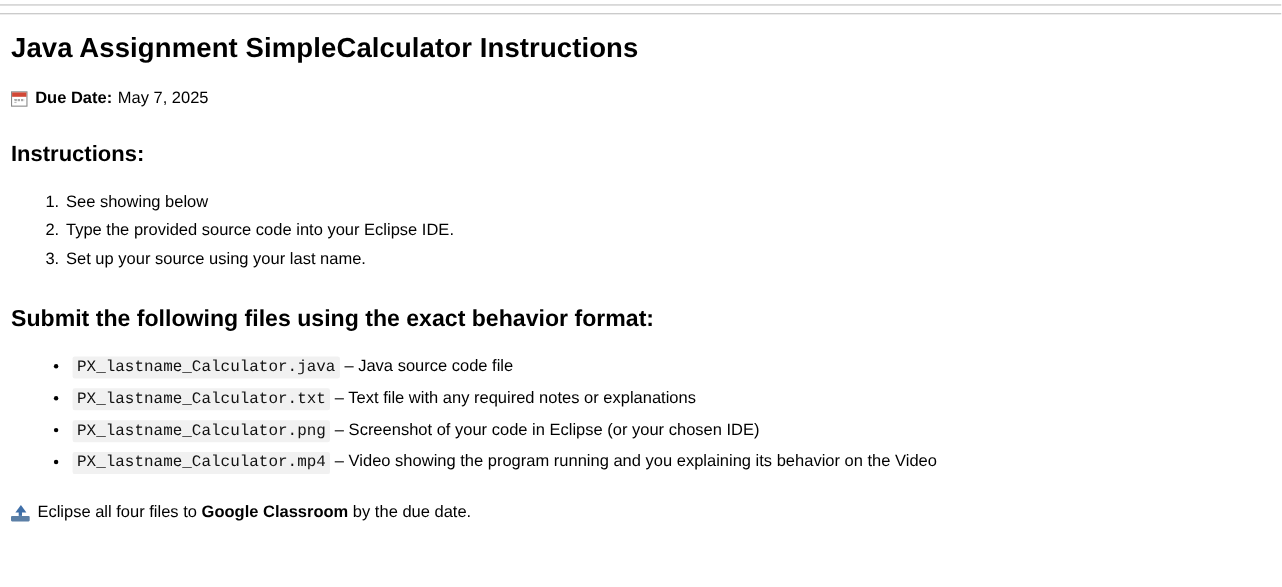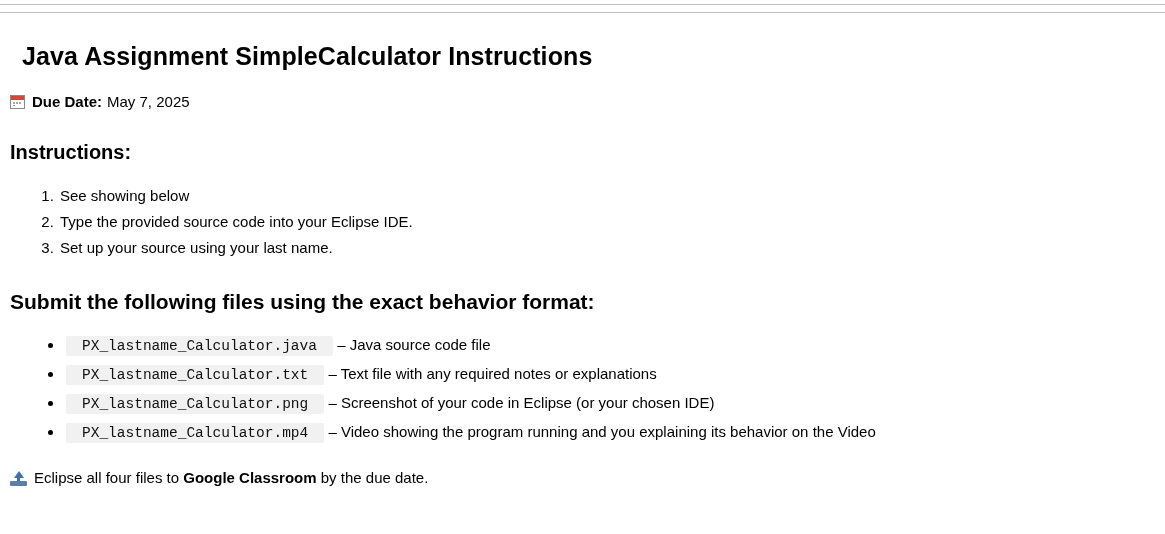--- a/index.html
+++ b/index.html
@@ -37,21 +37,21 @@
   .content {
     position: absolute;
     top: 28px;
     left: 10px;
     width: 1140px;
   }
 
   h1.doc-title {
     font-size: 25px;
     font-weight: bold;
-    margin: 12px;
+    margin: 0;
     padding: 0;
     line-height: 32px;
     letter-spacing: 0.1px;
   }
 
   .due-line {
     margin-top: 20px;
     font-size: 15px;
     line-height: 20px;
     display: flex;
@@ -119,21 +119,21 @@
     padding-left: 54px;
     font-size: 15px;
     line-height: 27px;
     list-style-type: disc;
   }
   ul.files li { padding-left: 2px; }
   code.fname {
     font-family: "Liberation Mono", "DejaVu Sans Mono", monospace;
     font-size: 14.5px;
     background: #f1f1f1;
-    padding: 2px 16px;
+    padding: 2px 4px;
     border-radius: 2px;
     color: #111;
   }
   .desc { font-size: 15px; }
 
   .upload-line {
     margin-top: 21px;
     font-size: 15px;
     line-height: 20px;
     display: flex;

